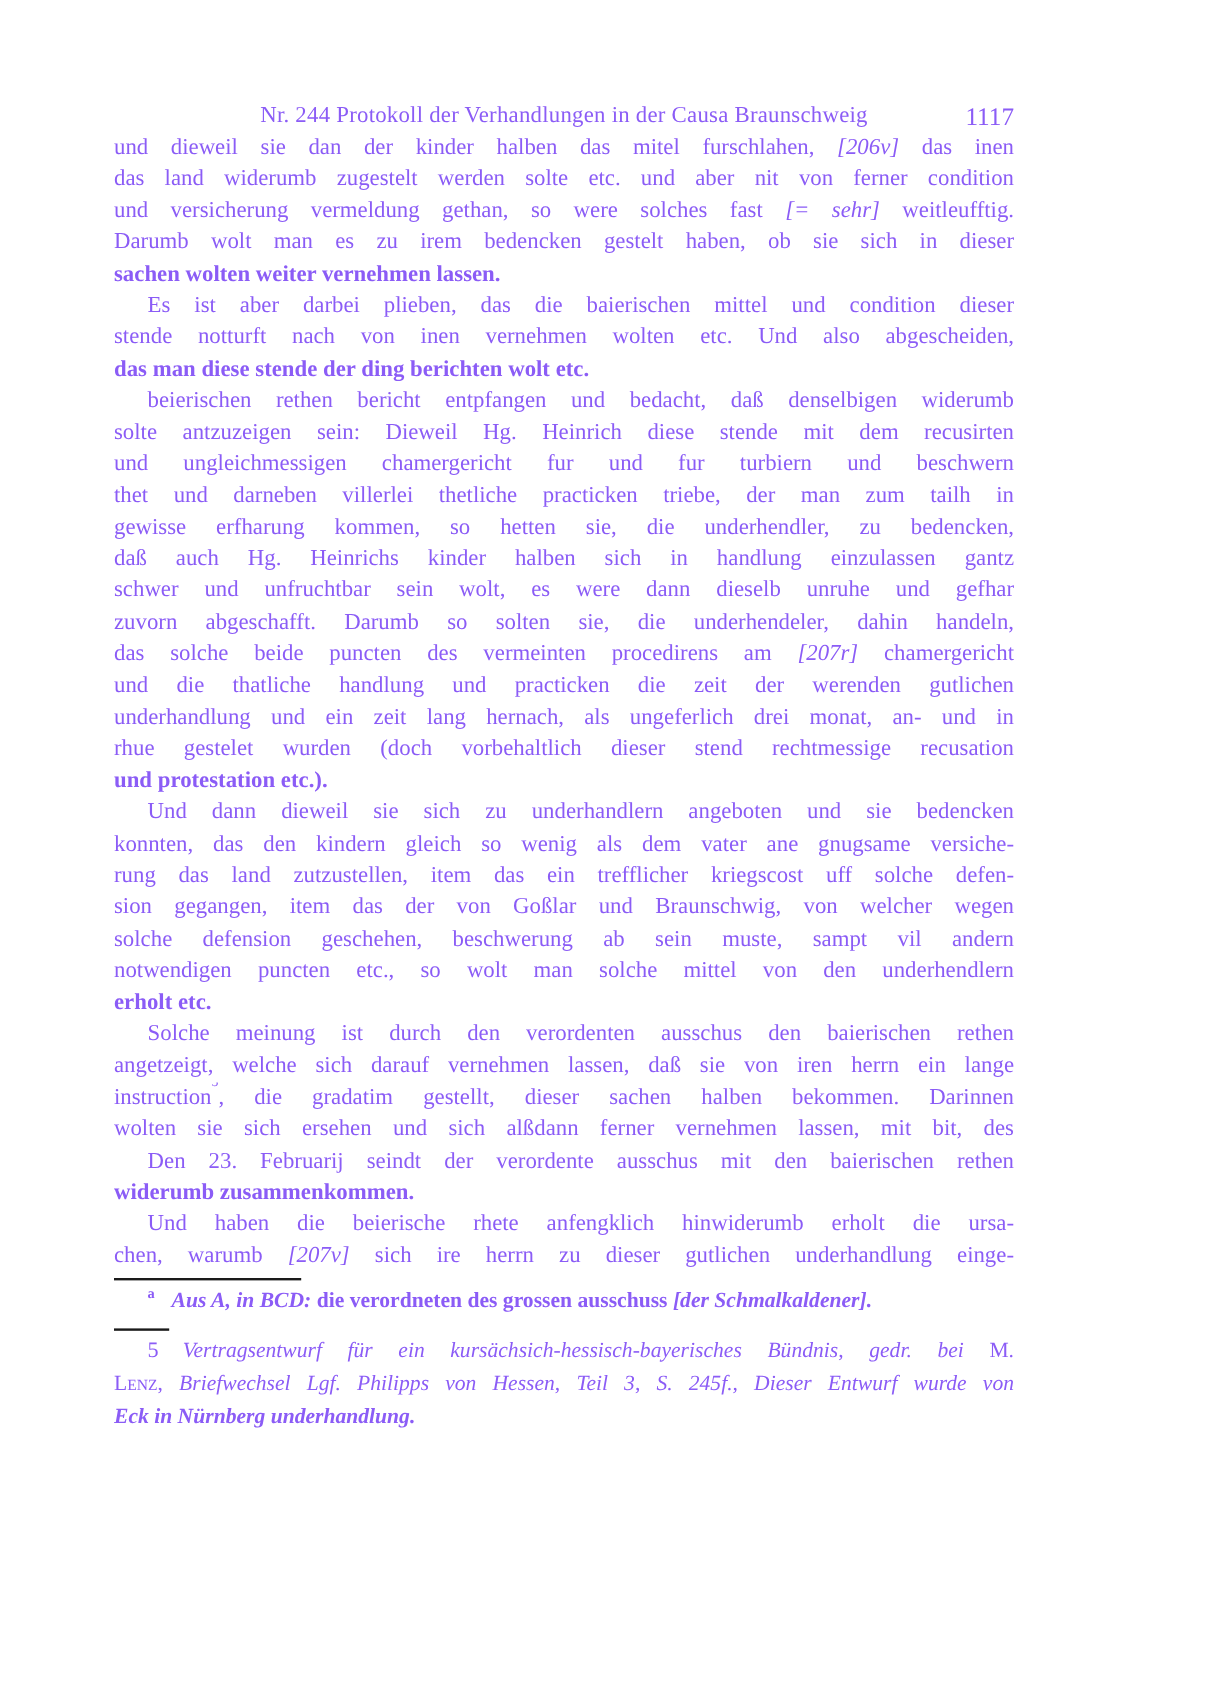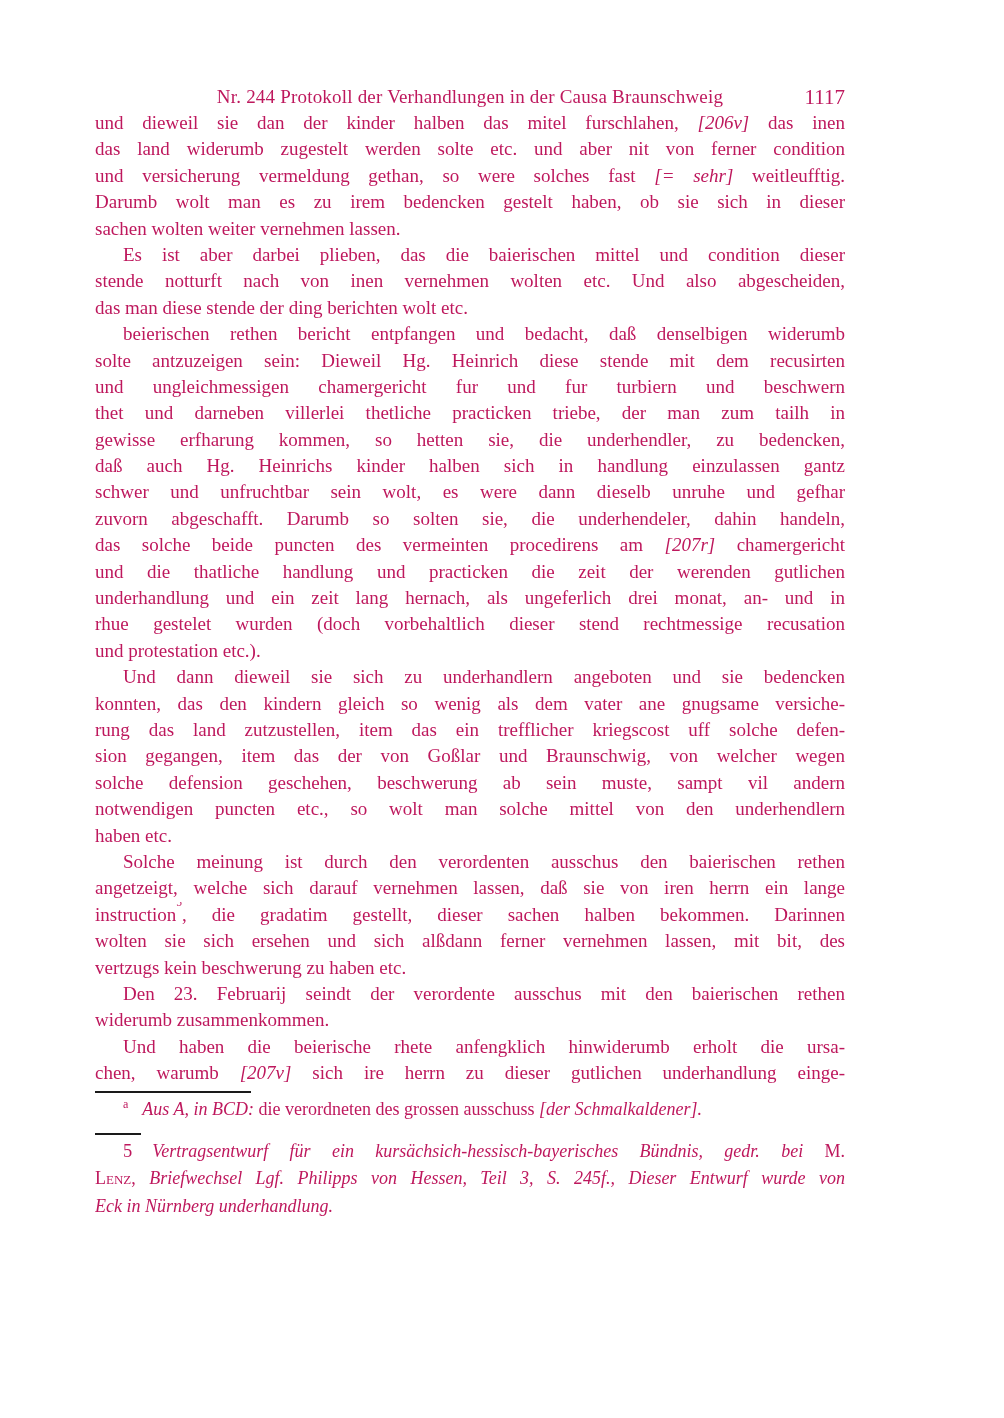--- a/index.html
+++ b/index.html
@@ -1,21 +1,21 @@
 <!DOCTYPE html>
 <html><head>
 <meta charset="utf-8">
 <style>
   html, body { margin: 0; padding: 0; background: #ffffff; }
   .page {
     position: relative;
     width: 1004px;
     height: 1418px;
     background: #ffffff;
-    color: #be185d;
+    color: #8b5cf6;
     font-family: "Liberation Serif", "DejaVu Serif", serif;
     overflow: hidden;
   }
   .text-col {
     position: absolute;
     left: 95px;
     top: 84px;
     width: 750px;
   }
   
@@ -40,21 +40,21 @@
   .para { margin: 0; }
   .line {
     font-size: 19px;
     line-height: 26.4px;
     height: 26.4px;
     overflow: hidden;
     text-align: justify;
     text-align-last: justify;
     white-space: normal;
   }
-  .line.align-left { text-align-last: left; }
+  .line.align-left { text-align-last: left; font-weight: bold; }
   .para.indent .line:first-child { text-indent: 28px; }
   .it { font-style: italic; }
   .sc { font-variant: small-caps; }
   sup.sup {
     font-size: 11.5px;
     line-height: 0;
     position: relative;
     top: -7px;
   }
   
@@ -125,28 +125,27 @@
           <div class="line"><span>rhue gestelet wurden (doch vorbehaltlich dieser stend rechtmessige recusation</span></div>
           <div class="line align-left"><span>und protestation etc.).</span></div>
         </div>
         <div class="para indent">
           <div class="line"><span>Und dann dieweil sie sich zu underhandlern angeboten und sie bedencken</span></div>
           <div class="line"><span>konnten, das den kindern gleich so wenig als dem vater ane gnugsame versiche-</span></div>
           <div class="line"><span>rung das land zutzustellen, item das ein trefflicher kriegscost uff solche defen-</span></div>
           <div class="line"><span>sion gegangen, item das der von Goßlar und Braunschwig, von welcher wegen</span></div>
           <div class="line"><span>solche defension geschehen, beschwerung ab sein muste, sampt vil andern</span></div>
           <div class="line"><span>notwendigen puncten etc., so wolt man solche mittel von den underhendlern</span></div>
-          <div class="line align-left"><span>haben etc.</span></div>
+          <div class="line align-left"><span>erholt etc.</span></div>
         </div>
         <div class="para indent">
           <div class="line"><span>Solche meinung ist durch den verordenten ausschus den baierischen rethen</span></div>
           <div class="line"><span>angetzeigt, welche sich darauf vernehmen lassen, daß sie von iren herrn ein lange</span></div>
           <div class="line"><span>instruction</span><sup class="sup">5</sup><span>, die gradatim gestellt, dieser sachen halben bekommen. Darinnen</span></div>
           <div class="line"><span>wolten sie sich ersehen und sich alßdann ferner vernehmen lassen, mit bit, des</span></div>
-          <div class="line align-left"><span>vertzugs kein beschwerung zu haben etc.</span></div>
         </div>
         <div class="para indent">
           <div class="line"><span>Den 23. Februarij seindt der verordente ausschus mit den baierischen rethen</span></div>
           <div class="line align-left"><span>widerumb zusammenkommen.</span></div>
         </div>
         <div class="para indent">
           <div class="line"><span>Und haben die beierische rhete anfengklich hinwiderumb erholt die ursa-</span></div>
           <div class="line"><span>chen, warumb </span><span class="it">[207v]</span><span> sich ire herrn zu dieser gutlichen underhandlung einge-</span></div>
         </div>
       </div>

